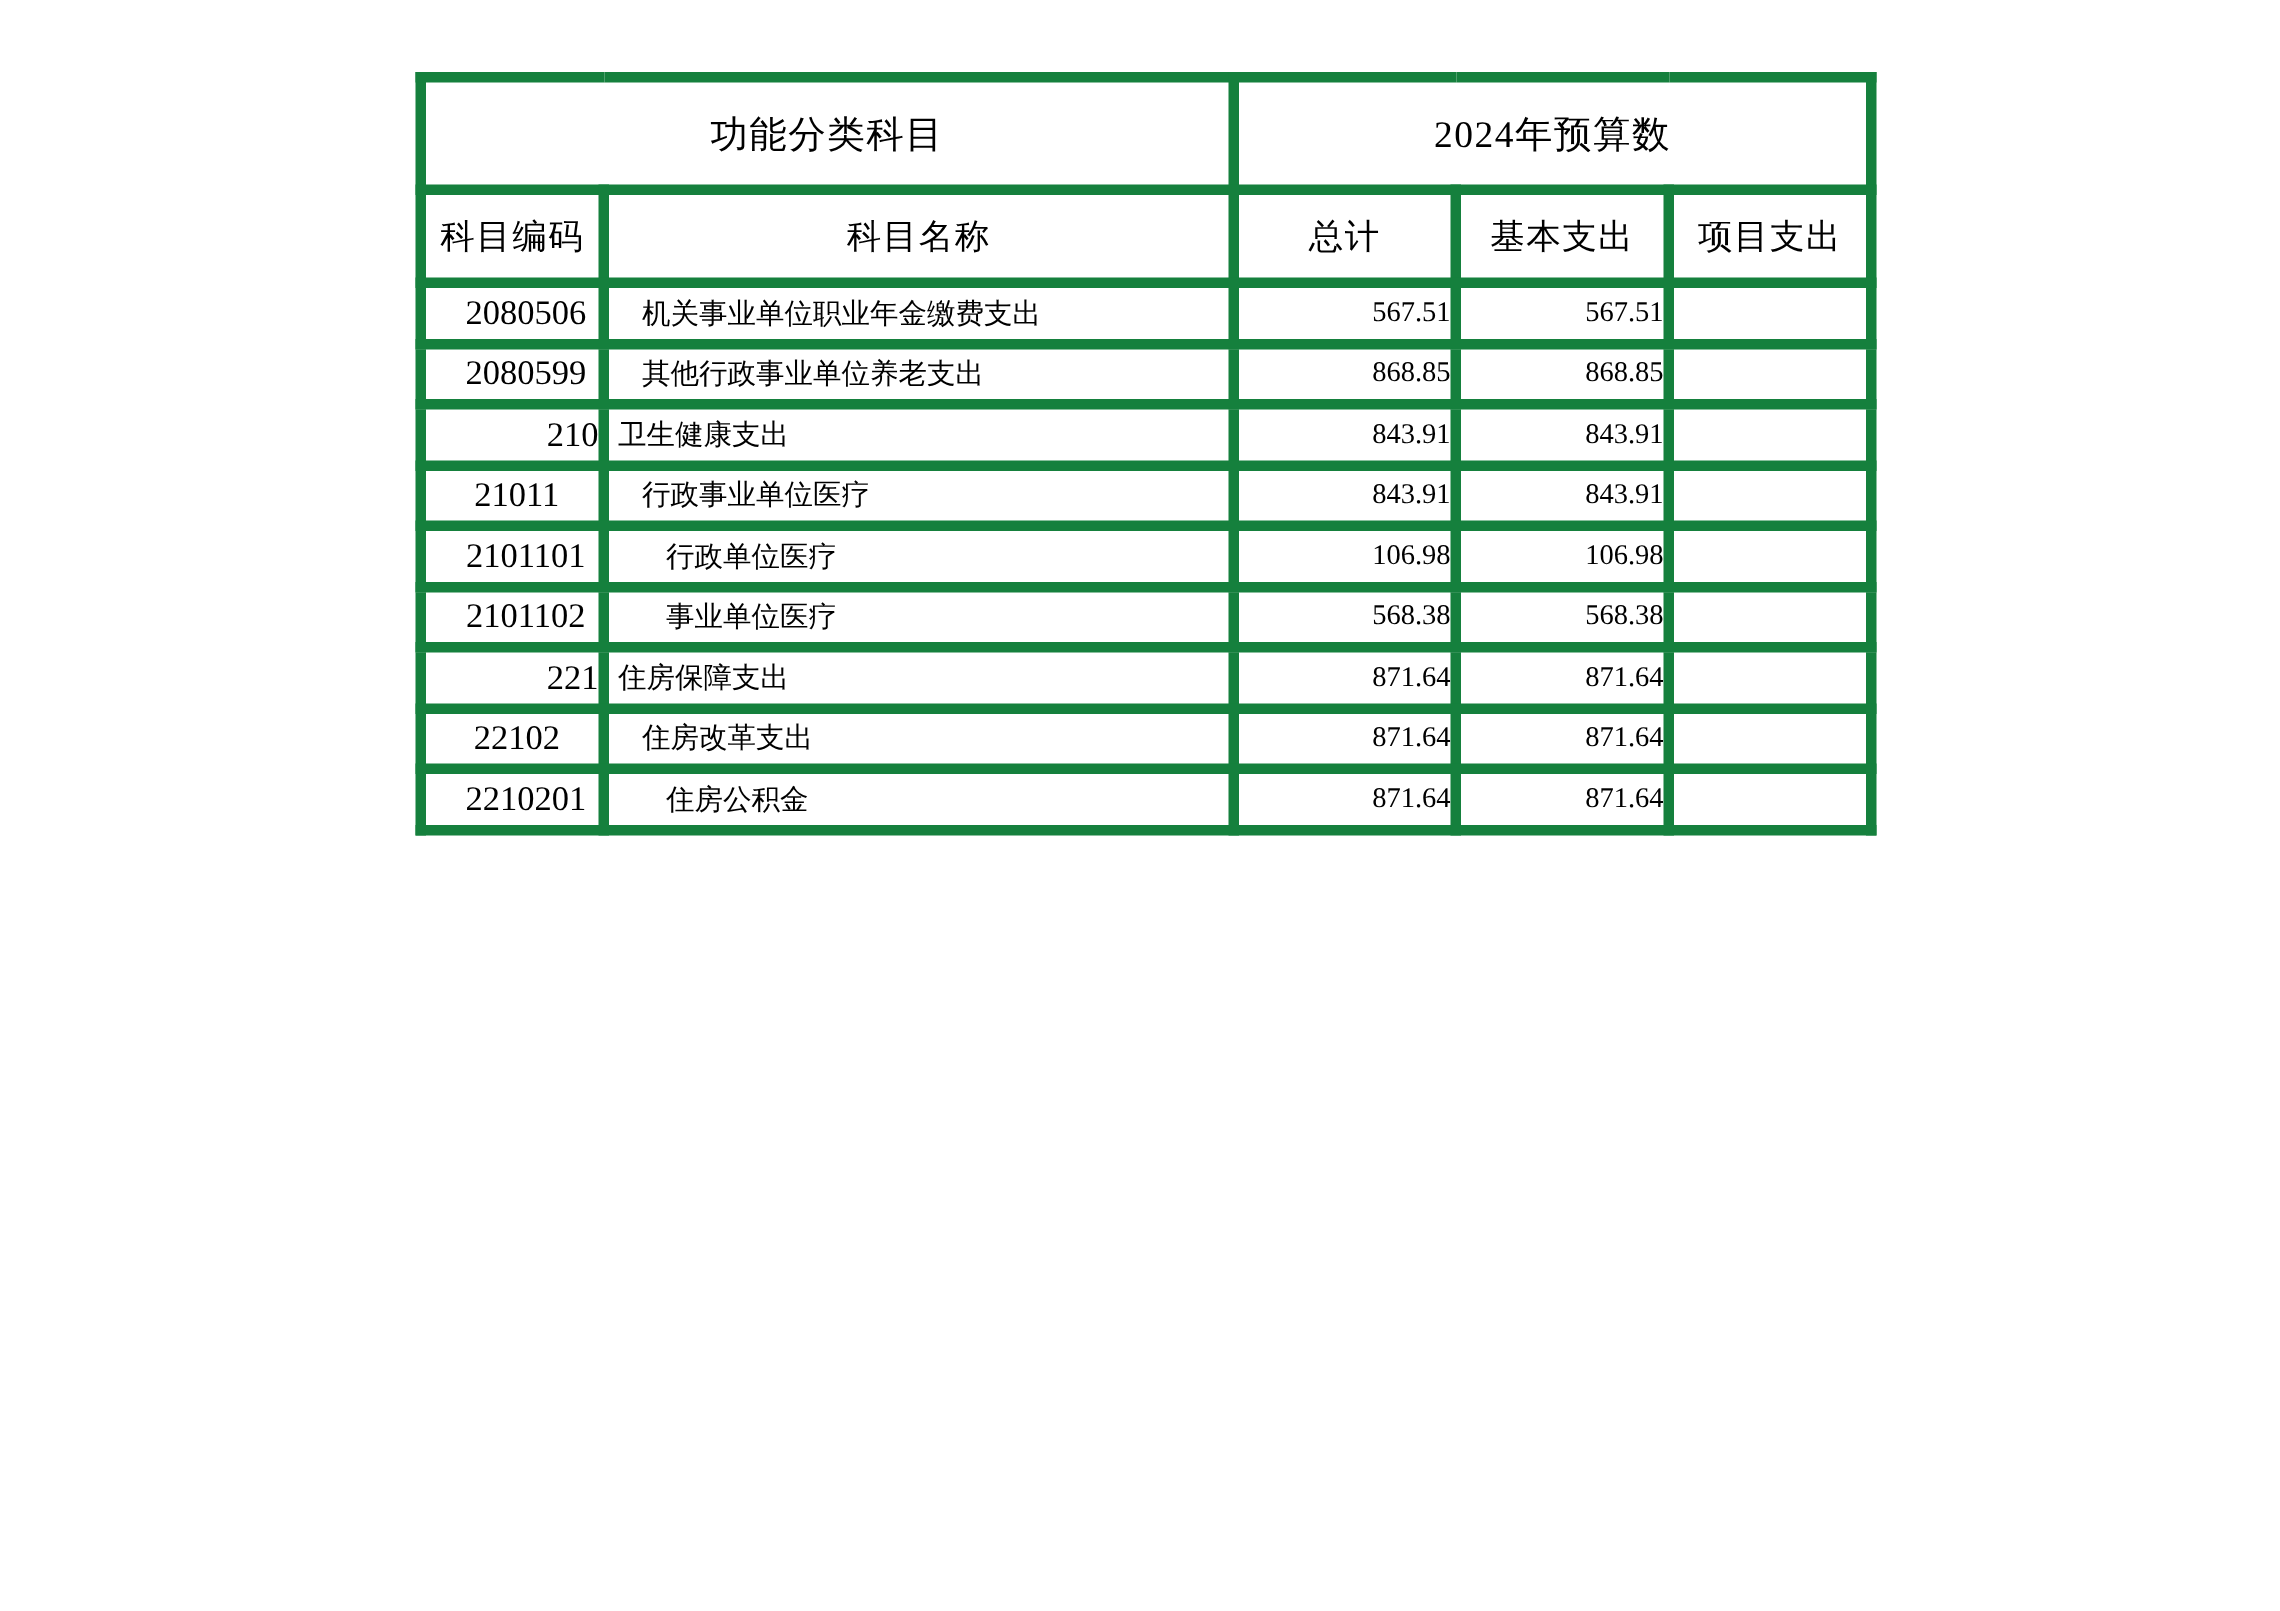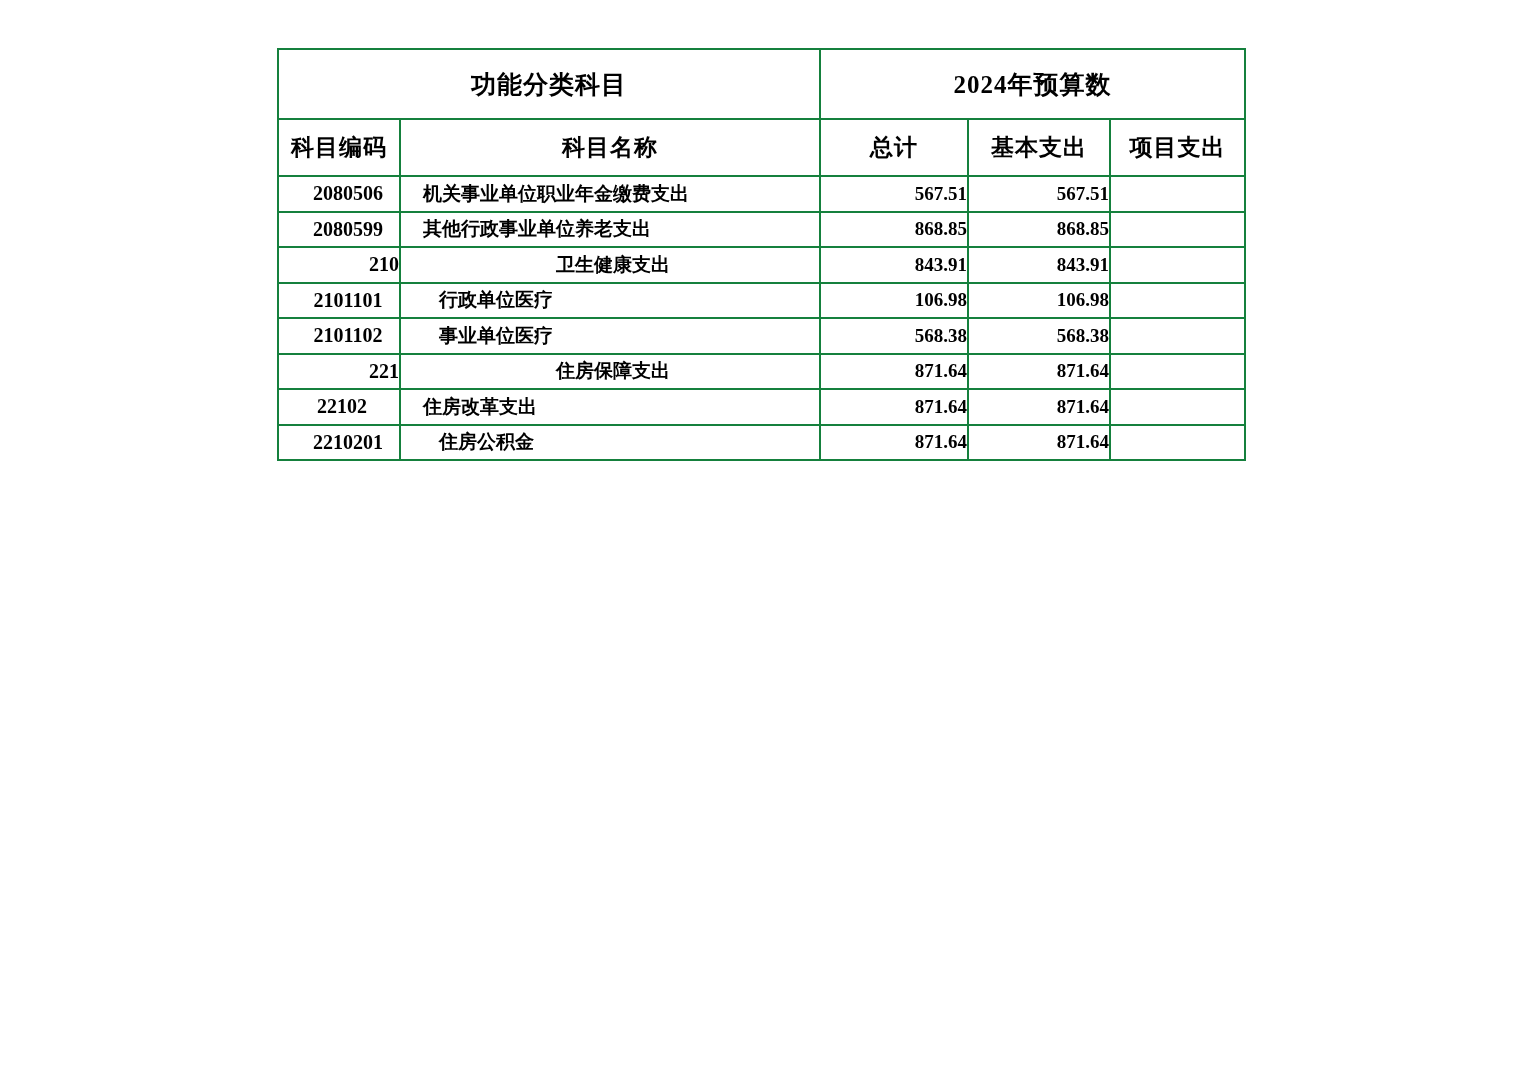--- a/index.html
+++ b/index.html
@@ -21,22 +21,22 @@
     top: 48px;
     width: 967px;
   }
   table.budget {
     border-collapse: collapse;
     table-layout: fixed;
     width: 967px;
   }
   table.budget td,
   table.budget th {
-    border: 2px solid #15803d;
-    font-weight: bold;
+    border: 7px solid #15803d;
+    font-weight: normal;
     padding: 0;
     vertical-align: middle;
     background: #ffffff;
   }
   
   col.c-code   { width: 122px; }
   col.c-name   { width: 420px; }
   col.c-total  { width: 148px; }
   col.c-basic  { width: 142px; }
   col.c-proj   { width: 135px; }
@@ -51,21 +51,21 @@
   .hdr-sub td {
     height: 55px;
     text-align: center;
     font-size: 23px;
     letter-spacing: 1px;
   }
 
   
   tbody tr td {
     height: 33.5px;
-    font-size: 20px;
+    font-size: 23px;
   }
   td.code {
     text-align: center;
     padding-right: 0;
     font-family: "Liberation Serif", "DejaVu Serif", serif;
   }
   td.code.lvl1 {
     text-align: right;
     padding-left: 5px;
   }
@@ -74,21 +74,21 @@
     padding-left: 6px;
   }
   td.code.lvl3 {
     text-align: center;
     padding-left: 18px;
   }
   td.name {
     text-align: left;
     font-size: 19px;
   }
-  td.name.ind0 { padding-left: 6px; text-align: center; }
+  td.name.ind0 { padding-left: 6px; }
   td.name.ind1 { padding-left: 22px; margin-top: 32px; }
   td.name.ind2 { padding-left: 38px; }
   td.num {
     text-align: right;
     padding-right: 9px;
     font-size: 19px;
   }
 </style>
 </head>
 <body>
@@ -131,20 +131,27 @@
           <td class="num"></td>
         </tr>
         <tr>
           <td class="code lvl1">210</td>
           <td class="name ind0">卫生健康支出</td>
           <td class="num">843.91</td>
           <td class="num">843.91</td>
           <td class="num"></td>
         </tr>
         <tr>
+          <td class="code lvl2">21011</td>
+          <td class="name ind1">行政事业单位医疗</td>
+          <td class="num">843.91</td>
+          <td class="num">843.91</td>
+          <td class="num"></td>
+        </tr>
+        <tr>
           <td class="code lvl3">2101101</td>
           <td class="name ind2">行政单位医疗</td>
           <td class="num">106.98</td>
           <td class="num">106.98</td>
           <td class="num"></td>
         </tr>
         <tr>
           <td class="code lvl3">2101102</td>
           <td class="name ind2">事业单位医疗</td>
           <td class="num">568.38</td>

